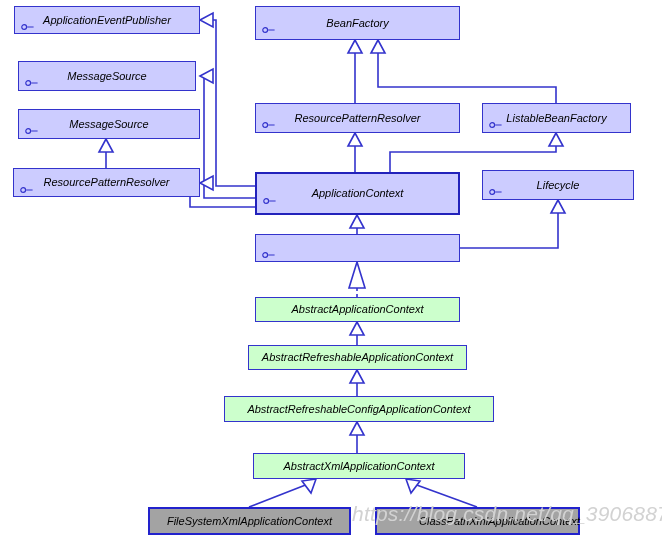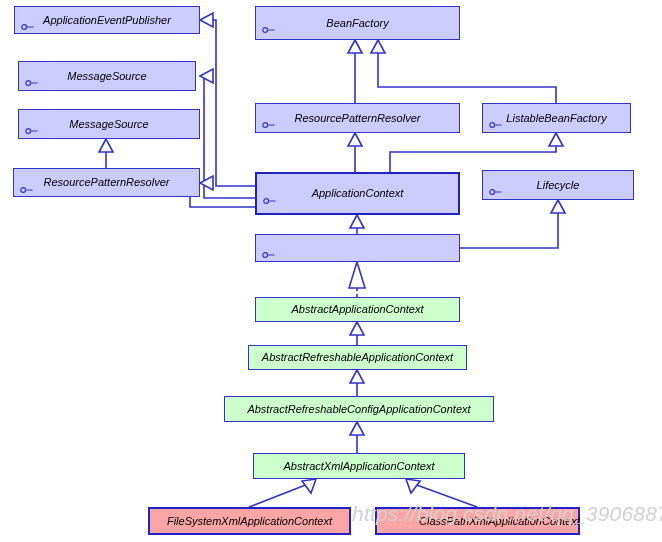--- a/index.html
+++ b/index.html
@@ -5,21 +5,21 @@
   html,body{margin:0;padding:0;background:#ffffff;}
   #canvas{position:relative;width:662px;height:542px;background:#ffffff;
           font-family:"Liberation Sans","DejaVu Sans",sans-serif;overflow:hidden;font-style:italic;}
   #edges{position:absolute;left:0;top:0;width:662px;height:542px;}
   .node{position:absolute;box-sizing:border-box;border:1.5px solid #3333cc;
         display:flex;align-items:center;justify-content:center;}
   .node .lbl{font-size:11px;color:#000000;white-space:nowrap;line-height:1;}
   .node.iface{background:#ccccff;}
   .node.iface.strong{border-width:2px;border-color:#2222bb;}
   .node.abstract{background:#ccffcc;}
-  .node.concrete{background:#fca5a5;border-width:2px;border-color:#2222cc;}
+  .node.concrete{background:#a3a3a3;border-width:2px;border-color:#2222cc;}
   .ificon{position:absolute;left:6px;top:50%;transform:translateY(-50%);
           width:13px;height:7px;}
   .watermark{position:absolute;left:352px;top:502px;font-size:21px;
              color:#d2d2d2;white-space:nowrap;letter-spacing:.2px;
              font-family:"Liberation Sans","DejaVu Sans",sans-serif;}
 </style>
 </head>
 <body>
 
 <div id="canvas">

